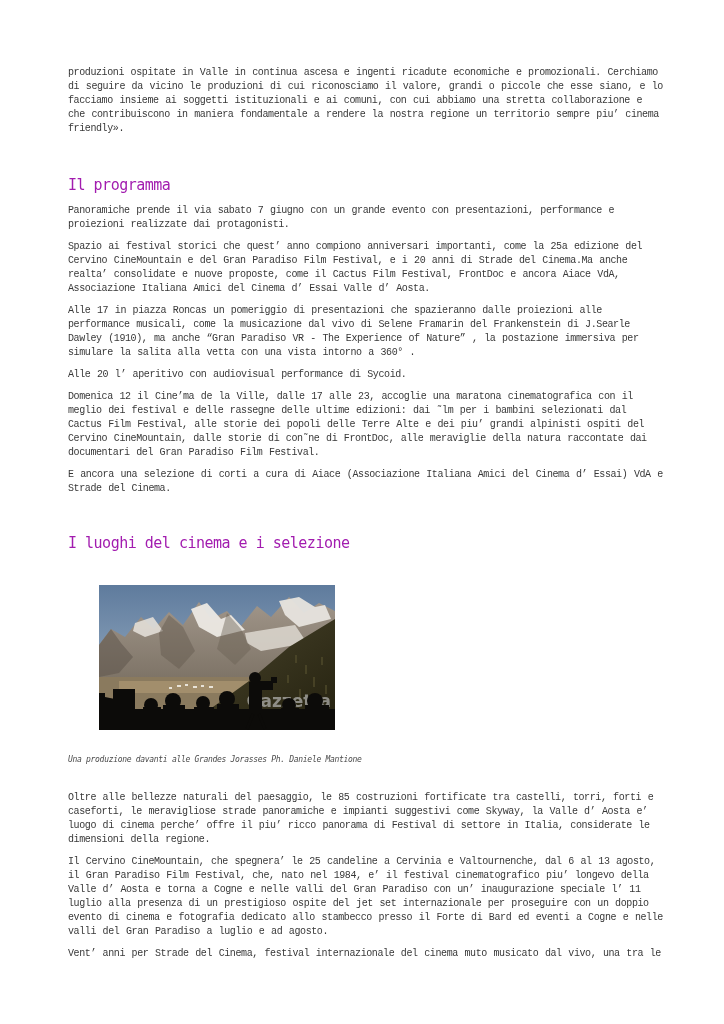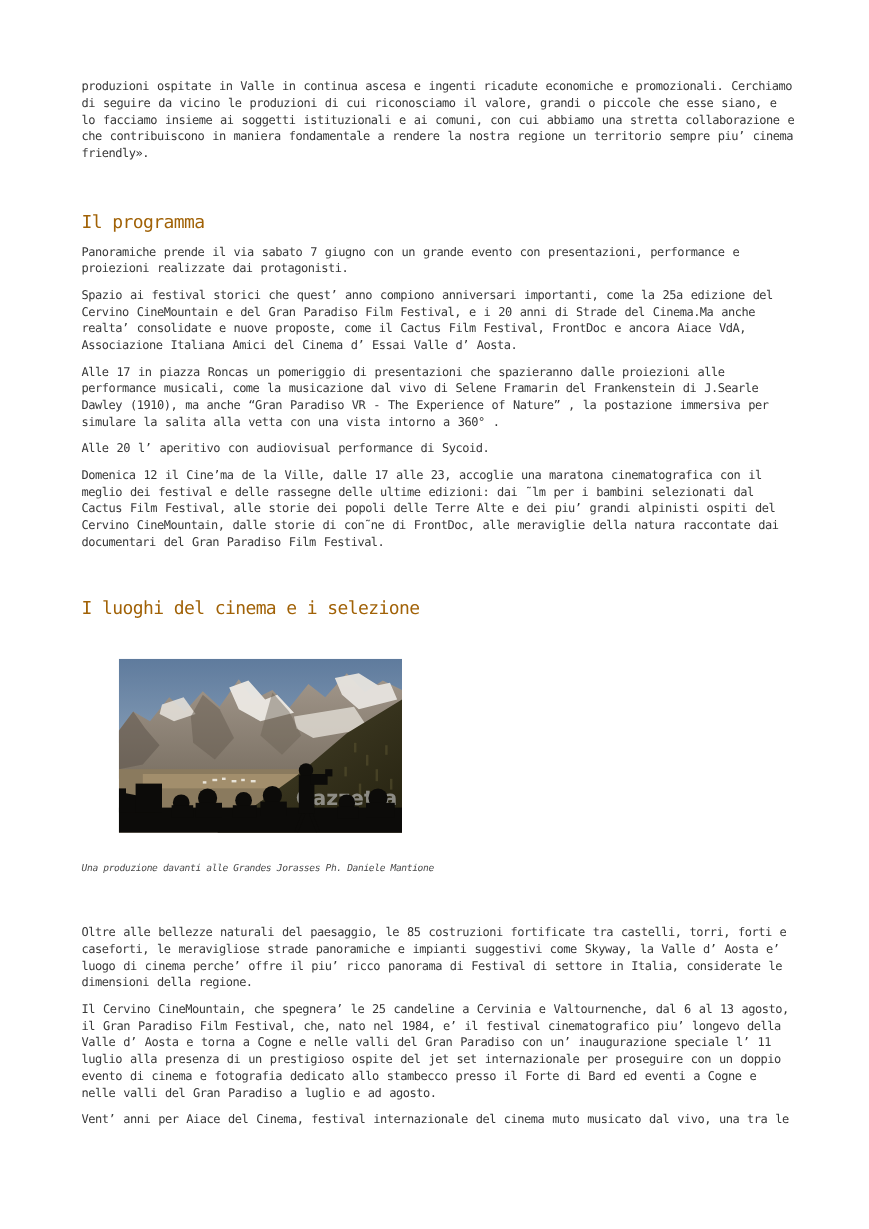--- a/index.html
+++ b/index.html
@@ -18,39 +18,40 @@
     padding: 66px 61px 0 68px;
   }
   p.body-text {
     margin: 0 0 8px 0;
     font-size: 10px;
     letter-spacing: -0.4px;
     line-height: 14px;
     word-spacing: 1px;
     text-align: left;
     white-space: normal;
+    font-family: Liberation Mono, monospace;
   }
   h2.section-heading {
     margin: 38px 0 10px 0;
     font-size: 15px;
     letter-spacing: -0.5px;
     font-weight: normal;
-    color: #a16207;
+    color: #a21caf;
     line-height: 18px;
   }
   h2.section-heading.first { margin-top: 40px; }
   figure.photo-figure {
     margin: 33px 0 0 31px;
     padding: 0;
     width: 236px;
     height: 145px;
   }
   figure.photo-figure svg { display: block; }
   p.photo-caption {
-    margin: 25px 0 42px 0;
+    margin: 25px 0 26px 0;
     font-size: 8px;
     font-style: italic;
     letter-spacing: -0.3px;
     color: #4a4a4a;
     line-height: 10px;
   }
 </style>
 </head>
 <body>
 
@@ -58,20 +59,21 @@
 
   <p class="body-text">produzioni ospitate in Valle in continua ascesa e ingenti ricadute economiche e promozionali. Cerchiamo di seguire da vicino le produzioni di cui riconosciamo il valore, grandi o piccole che esse siano, e lo facciamo insieme ai soggetti istituzionali e ai comuni, con cui abbiamo una stretta collaborazione e che contribuiscono in maniera fondamentale a rendere la nostra regione un territorio sempre piu’ cinema friendly».</p>
 
   <h2 class="section-heading first">Il programma</h2>
 
   <p class="body-text">Panoramiche prende il via sabato 7 giugno con un grande evento con presentazioni, performance e proiezioni realizzate dai protagonisti.</p>
   <p class="body-text">Spazio ai festival storici che quest’ anno compiono anniversari importanti, come la 25a edizione del Cervino CineMountain e del Gran Paradiso Film Festival, e i 20 anni di Strade del Cinema.Ma anche realta’ consolidate e nuove proposte, come il Cactus Film Festival, FrontDoc e ancora Aiace VdA, Associazione Italiana Amici del Cinema d’ Essai Valle d’ Aosta.</p>
   <p class="body-text">Alle 17 in piazza Roncas un pomeriggio di presentazioni che spazieranno dalle proiezioni alle performance musicali, come la musicazione dal vivo di Selene Framarin del Frankenstein di J.Searle Dawley (1910), ma anche “Gran Paradiso VR - The Experience of Nature” , la postazione immersiva per simulare la salita alla vetta con una vista intorno a 360° .</p>
   <p class="body-text">Alle 20 l’ aperitivo con audiovisual performance di Sycoid.</p>
   <p class="body-text">Domenica 12 il Cine’ma de la Ville, dalle 17 alle 23, accoglie una maratona cinematografica con il meglio dei festival e delle rassegne delle ultime edizioni: dai ˜lm per i bambini selezionati dal Cactus Film Festival, alle storie dei popoli delle Terre Alte e dei piu’ grandi alpinisti ospiti del Cervino CineMountain, dalle storie di con˜ne di FrontDoc, alle meraviglie della natura raccontate dai documentari del Gran Paradiso Film Festival.</p>
+  <p class="body-text">E ancora una selezione di corti a cura di Aiace (Associazione Italiana Amici del Cinema d’ Essai) VdA e Strade del Cinema.</p>
 
   <h2 class="section-heading">I luoghi del cinema e i selezione</h2>
 
   <figure class="photo-figure">
     <svg width="236" height="145" viewBox="0 0 236 145" xmlns="http://www.w3.org/2000/svg" role="img">
       <defs>
         <linearGradient id="skyGrad" x1="0" y1="0" x2="0" y2="1">
           <stop offset="0" stop-color="#5f7b9d"></stop>
           <stop offset="1" stop-color="#829ab4"></stop>
         </linearGradient>
@@ -152,15 +154,15 @@
         <circle cx="216" cy="116" r="8"></circle>
         <rect x="206" y="120" width="24" height="12"></rect>
       </g>
     </svg>
   </figure>
 
   <p class="photo-caption">Una produzione davanti alle Grandes Jorasses Ph. Daniele Mantione</p>
 
   <p class="body-text">Oltre alle bellezze naturali del paesaggio, le 85 costruzioni fortificate tra castelli, torri, forti e caseforti, le meravigliose strade panoramiche e impianti suggestivi come Skyway, la Valle d’ Aosta e’ luogo di cinema perche’ offre il piu’ ricco panorama di Festival di settore in Italia, considerate le dimensioni della regione.</p>
   <p class="body-text">Il Cervino CineMountain, che spegnera’ le 25 candeline a Cervinia e Valtournenche, dal 6 al 13 agosto, il Gran Paradiso Film Festival, che, nato nel 1984, e’ il festival cinematografico piu’ longevo della Valle d’ Aosta e torna a Cogne e nelle valli del Gran Paradiso con un’ inaugurazione speciale l’ 11 luglio alla presenza di un prestigioso ospite del jet set internazionale per proseguire con un doppio evento di cinema e fotografia dedicato allo stambecco presso il Forte di Bard ed eventi a Cogne e nelle valli del Gran Paradiso a luglio e ad agosto.</p>
-  <p class="body-text">Vent’ anni per Aiace del Cinema, festival internazionale del cinema muto musicato dal vivo, una tra le</p>
+  <p class="body-text">Vent’ anni per Strade del Cinema, festival internazionale del cinema muto musicato dal vivo, una tra le</p>
 
 </div>
 
 </body></html>

